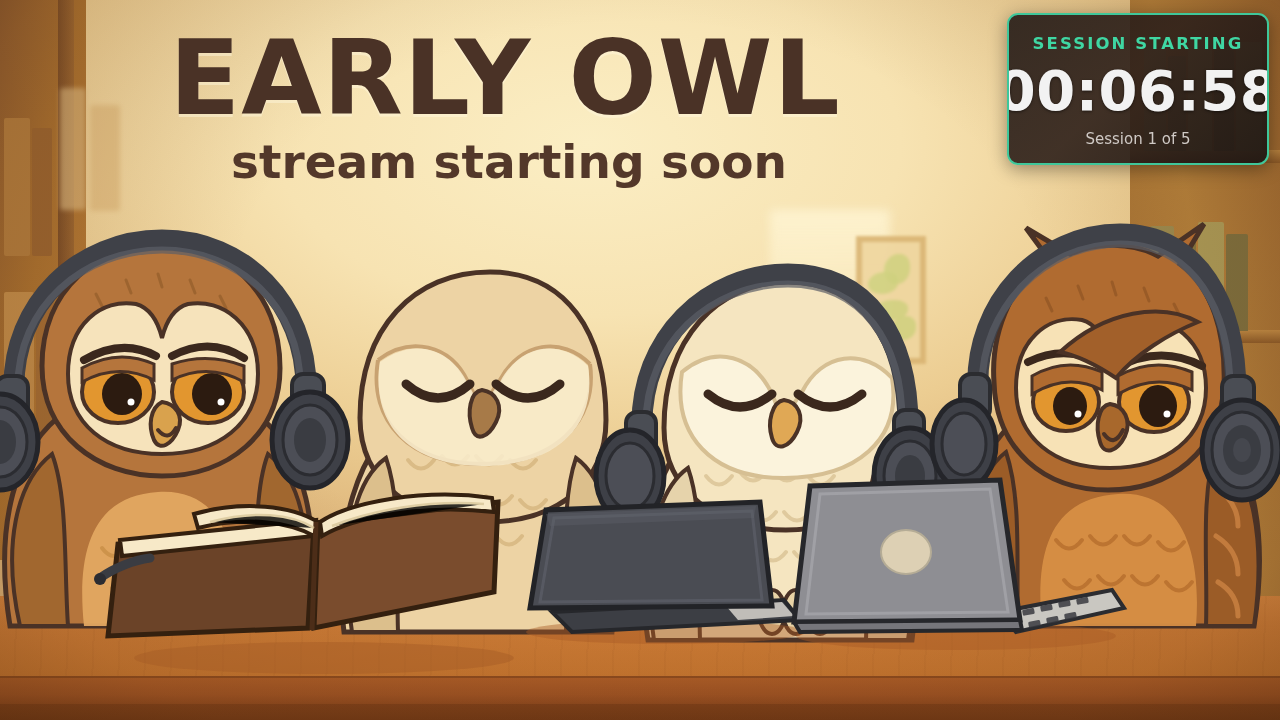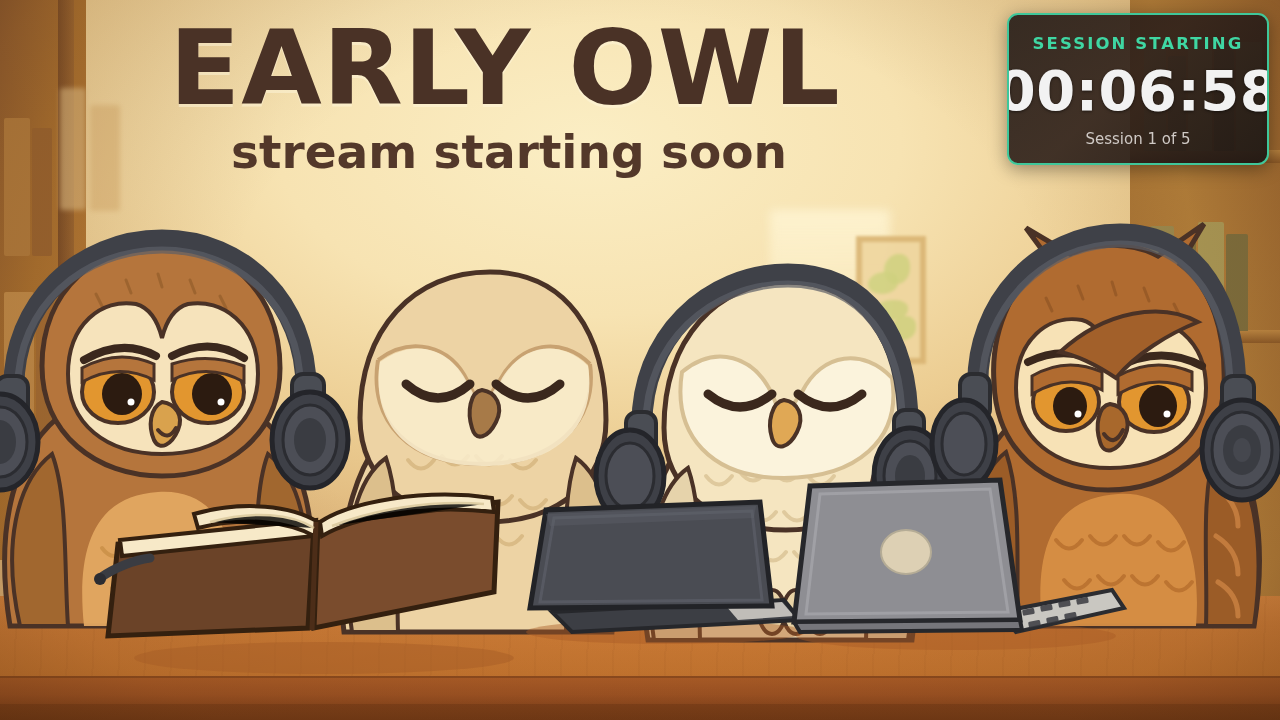--- a/index.html
+++ b/index.html
@@ -117,21 +117,21 @@
     background: linear-gradient(180deg, #7d3f19, #6d3614);
   }
 
   
   .owl { position: absolute; }
   .owl svg { display: block; overflow: visible; }
 
   
   .title-wrap {
     position: absolute;
-    left: 0; top: 16px;
+    left: 0; top: 26px;
     width: 1010px;
     text-align: center;
     z-index: 30;
   }
   .main-title {
     margin: 0;
     font-family: "DejaVu Sans", sans-serif;
     font-weight: 700;
     font-size: 104px;
     letter-spacing: 1px;

